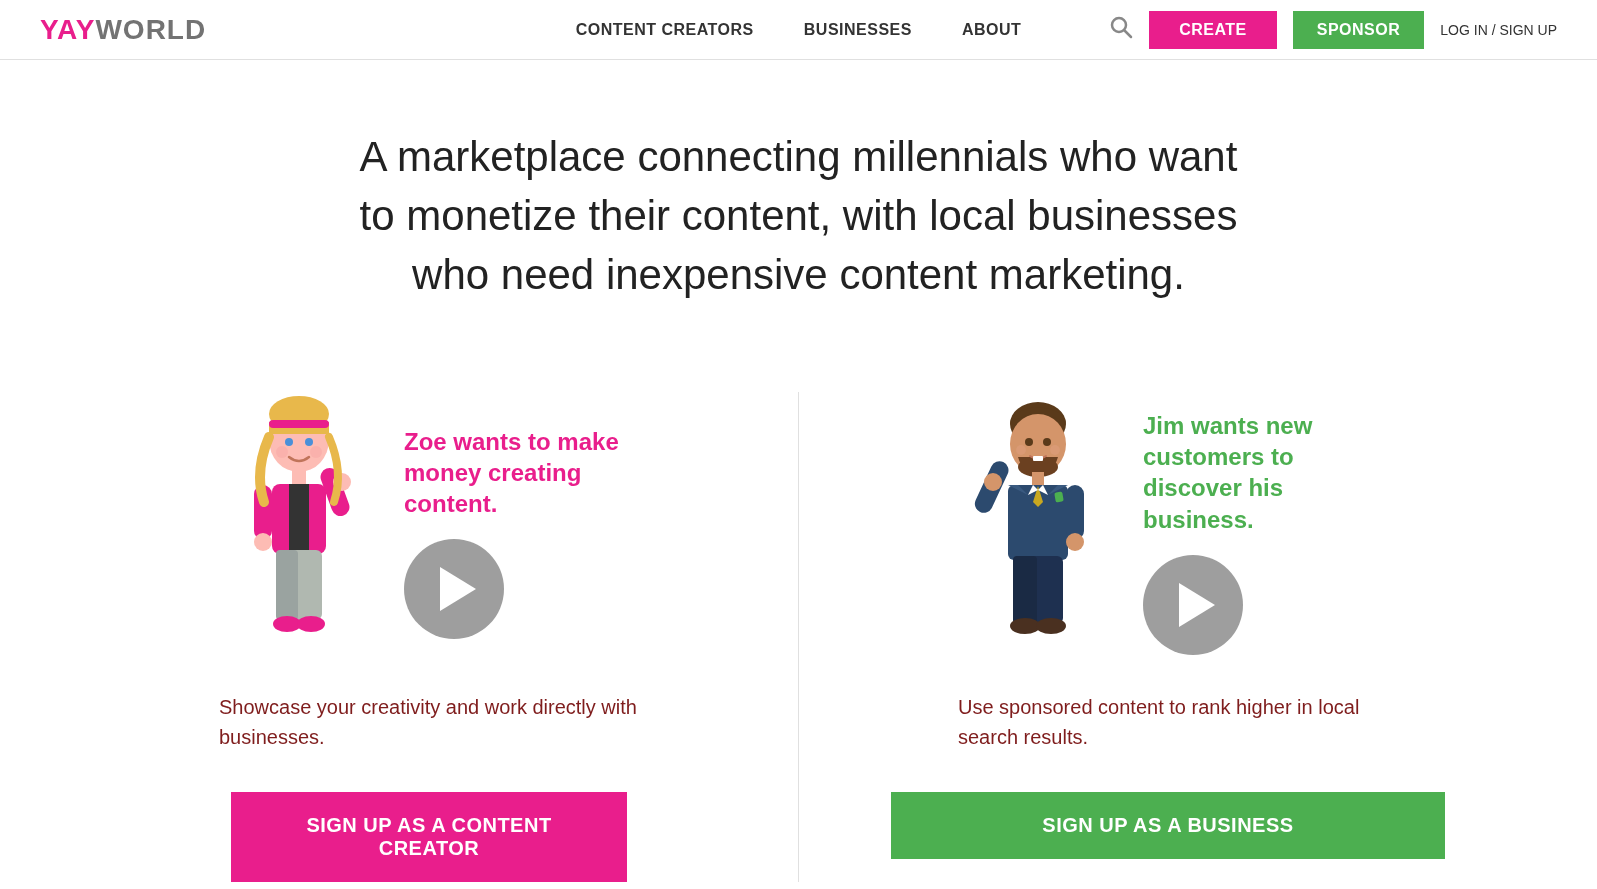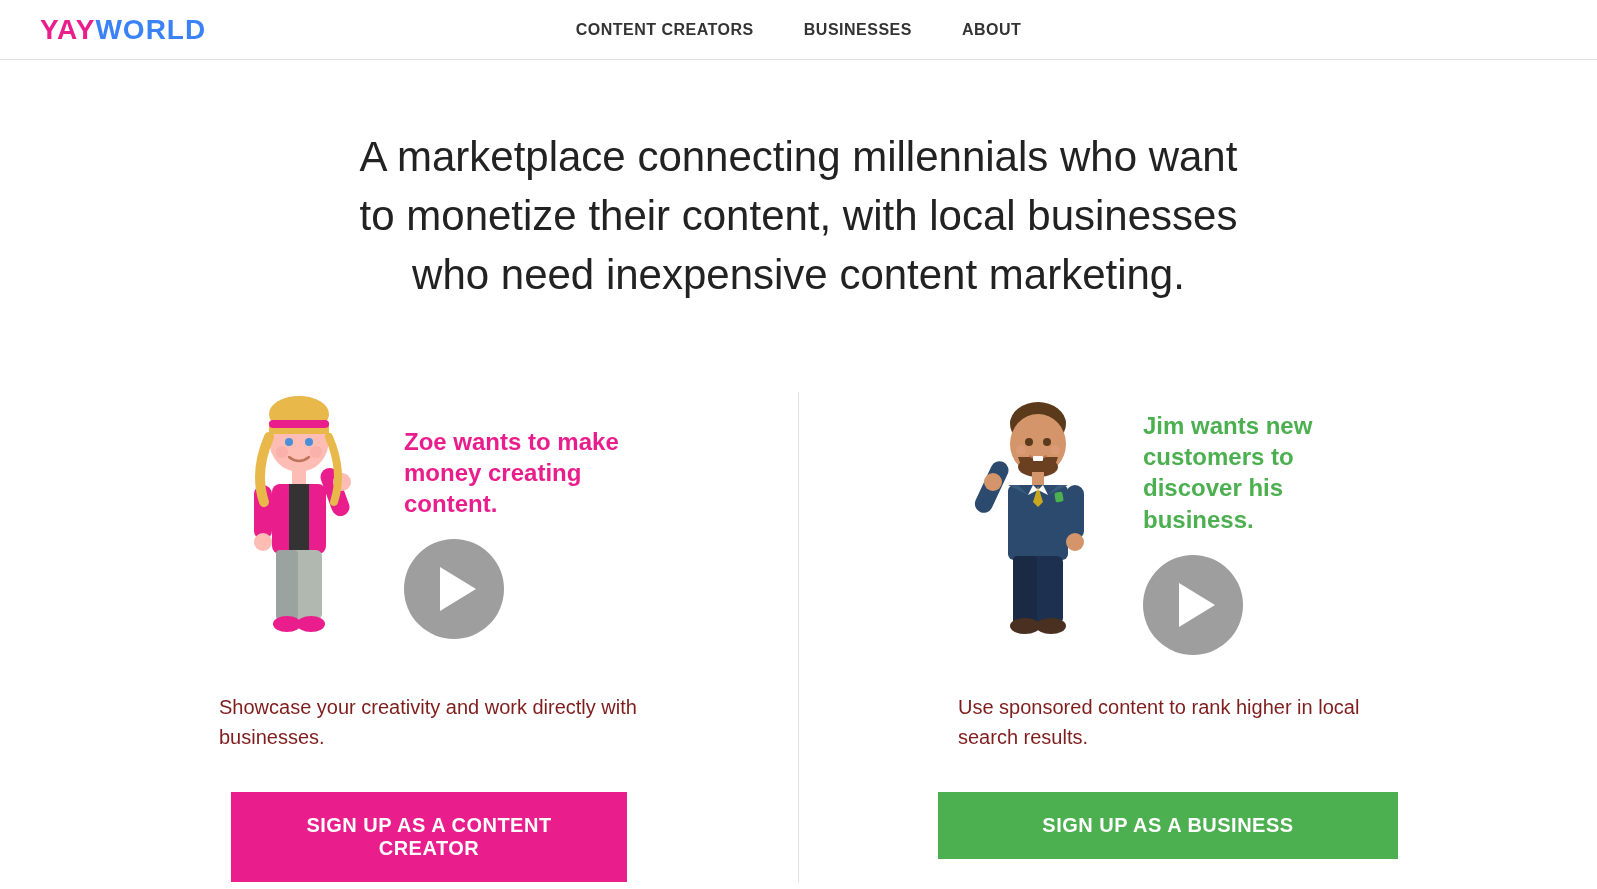--- a/index.html
+++ b/index.html
@@ -32,21 +32,21 @@
       letter-spacing: 1px;
       text-transform: uppercase;
       margin-right: auto;
     }
 
     .logo-yay {
       color: #e91e8c;
     }
 
     .logo-world {
-      color: #3b82f6;
+      color: #737373;
     }
 
     .nav {
       display: flex;
       align-items: center;
       gap: 50px;
       position: absolute;
       left: 50%;
       transform: translateX(-50%);
     }
@@ -226,21 +226,21 @@
     .btn-signup-business {
       background: #4caf50;
       color: #fff;
       border: none;
       padding: 22px 60px;
       font-size: 20px;
       font-weight: 700;
       cursor: pointer;
       letter-spacing: 0.5px;
       text-transform: uppercase;
-      width: 460px;
+      width: 554px;
       text-align: center;
     }
 
     .divider-v {
       width: 1px;
       background: #e0e0e0;
       align-self: stretch;
       margin: 0 20px;
     }
   </style>
@@ -251,20 +251,31 @@
   <div class="logo">
     <span class="logo-yay">YAY</span><span class="logo-world">WORLD</span>
   </div>
 
   <nav class="nav">
     <a class="nav-link">CONTENT CREATORS</a>
     <a class="nav-link">BUSINESSES</a>
     <a class="nav-link">ABOUT</a>
   </nav>
 
+  <div class="nav-right">
+    <span class="search-icon-wrap">
+      <svg width="24" height="24" viewBox="0 0 24 24" fill="none" stroke="#888" stroke-width="2.5" stroke-linecap="round">
+        <circle cx="10" cy="10" r="7"></circle>
+        <line x1="15.5" y1="15.5" x2="22" y2="22"></line>
+      </svg>
+    </span>
+    <button class="btn-create">CREATE</button>
+    <button class="btn-sponsor">SPONSOR</button>
+    <span class="login-link">LOG IN / SIGN UP</span>
+  </div>
 </header>
 
 <section class="hero">
   <p class="hero-text">A marketplace connecting millennials who want to monetize their content, with local businesses who need inexpensive content marketing.</p>
 </section>
 
 <section class="columns">
 
   <div class="column">
     <div class="character-row">

